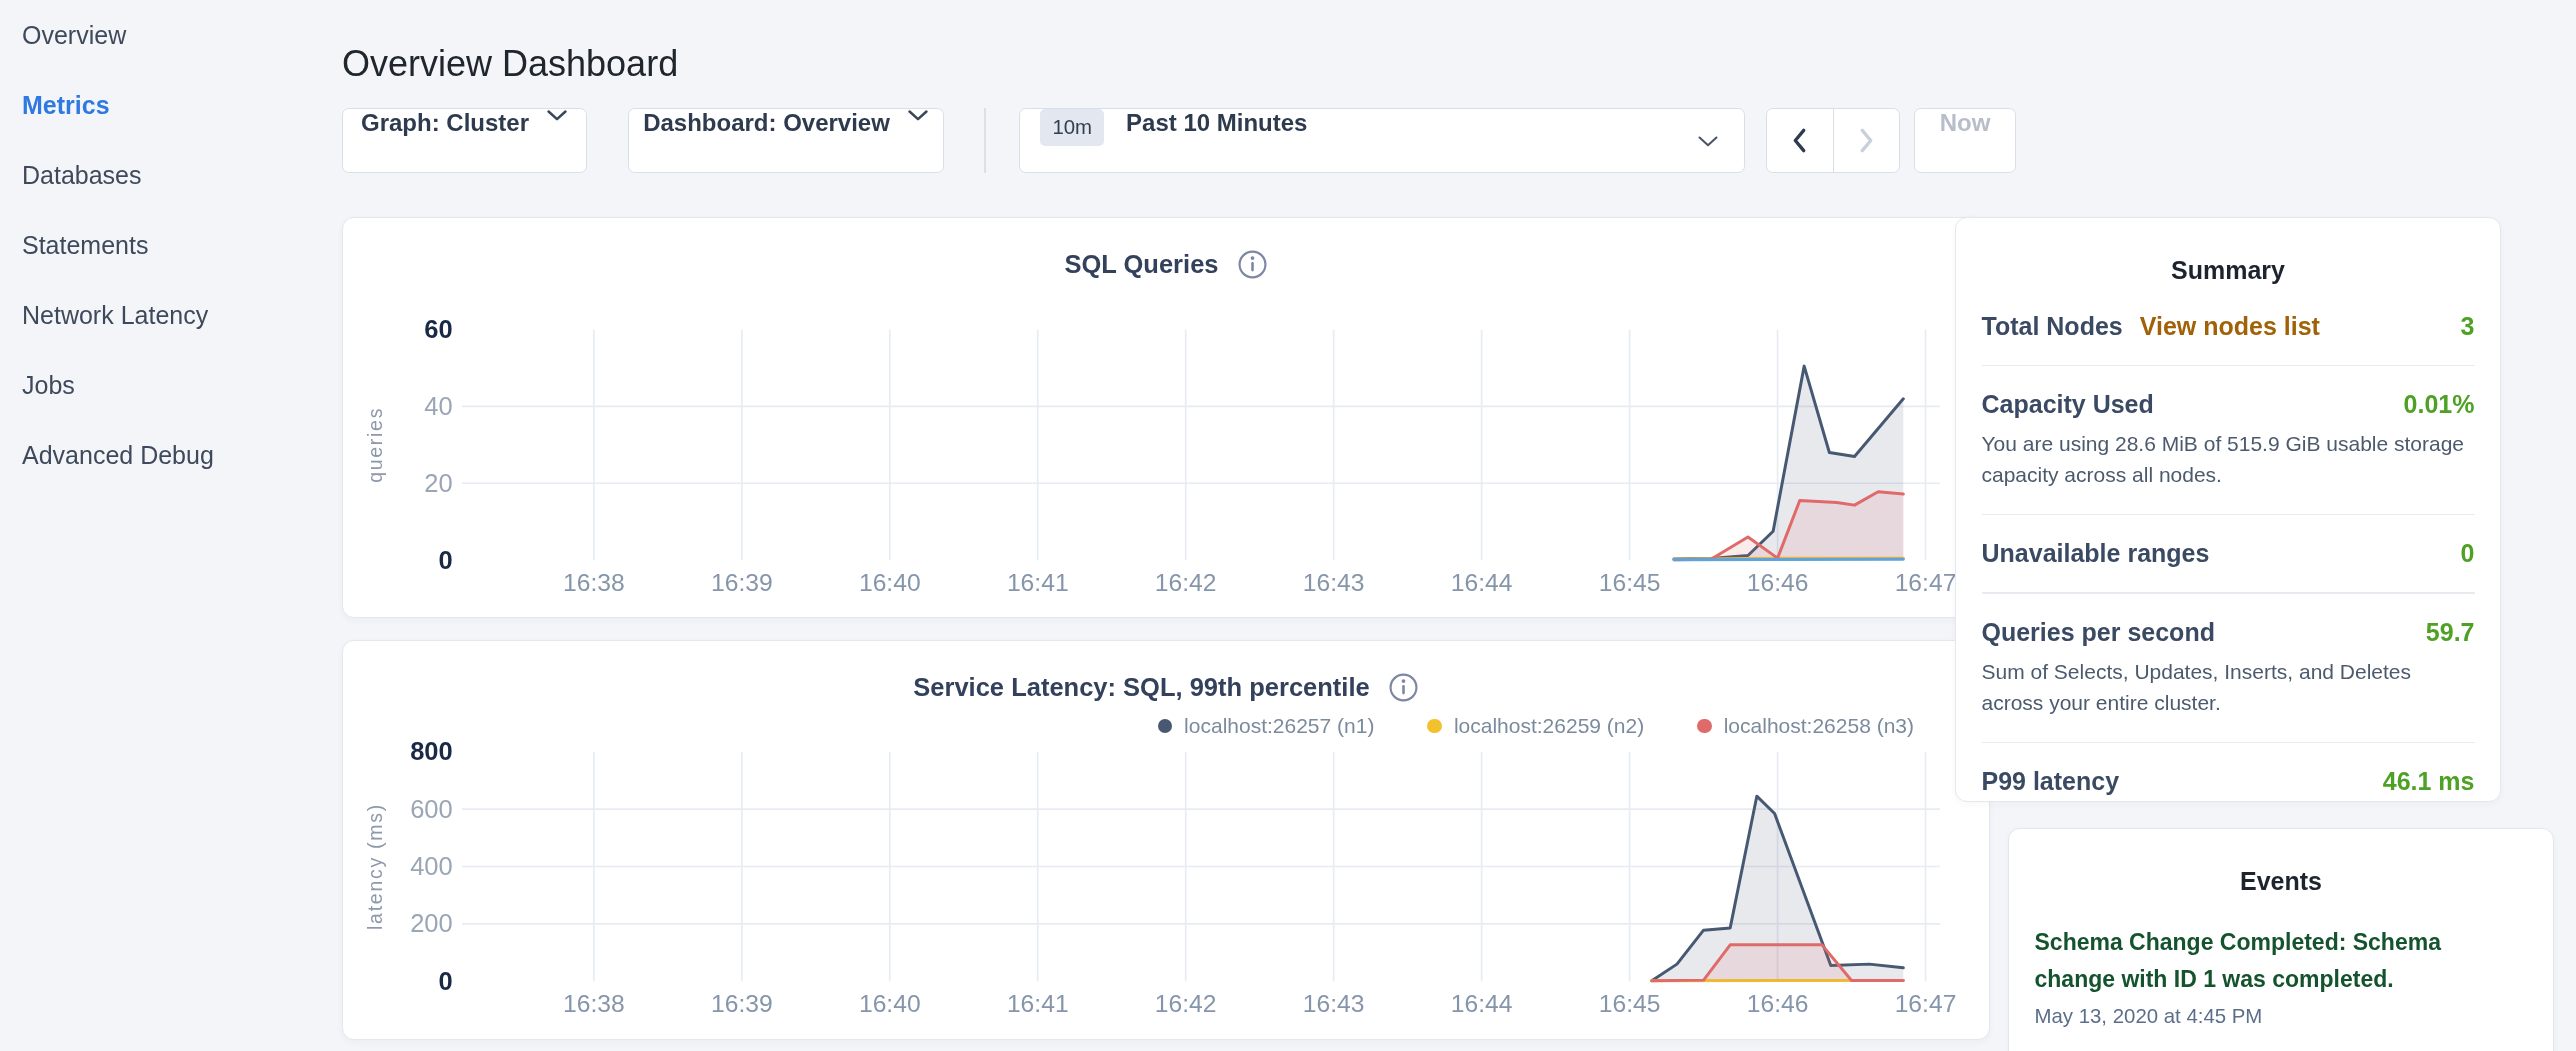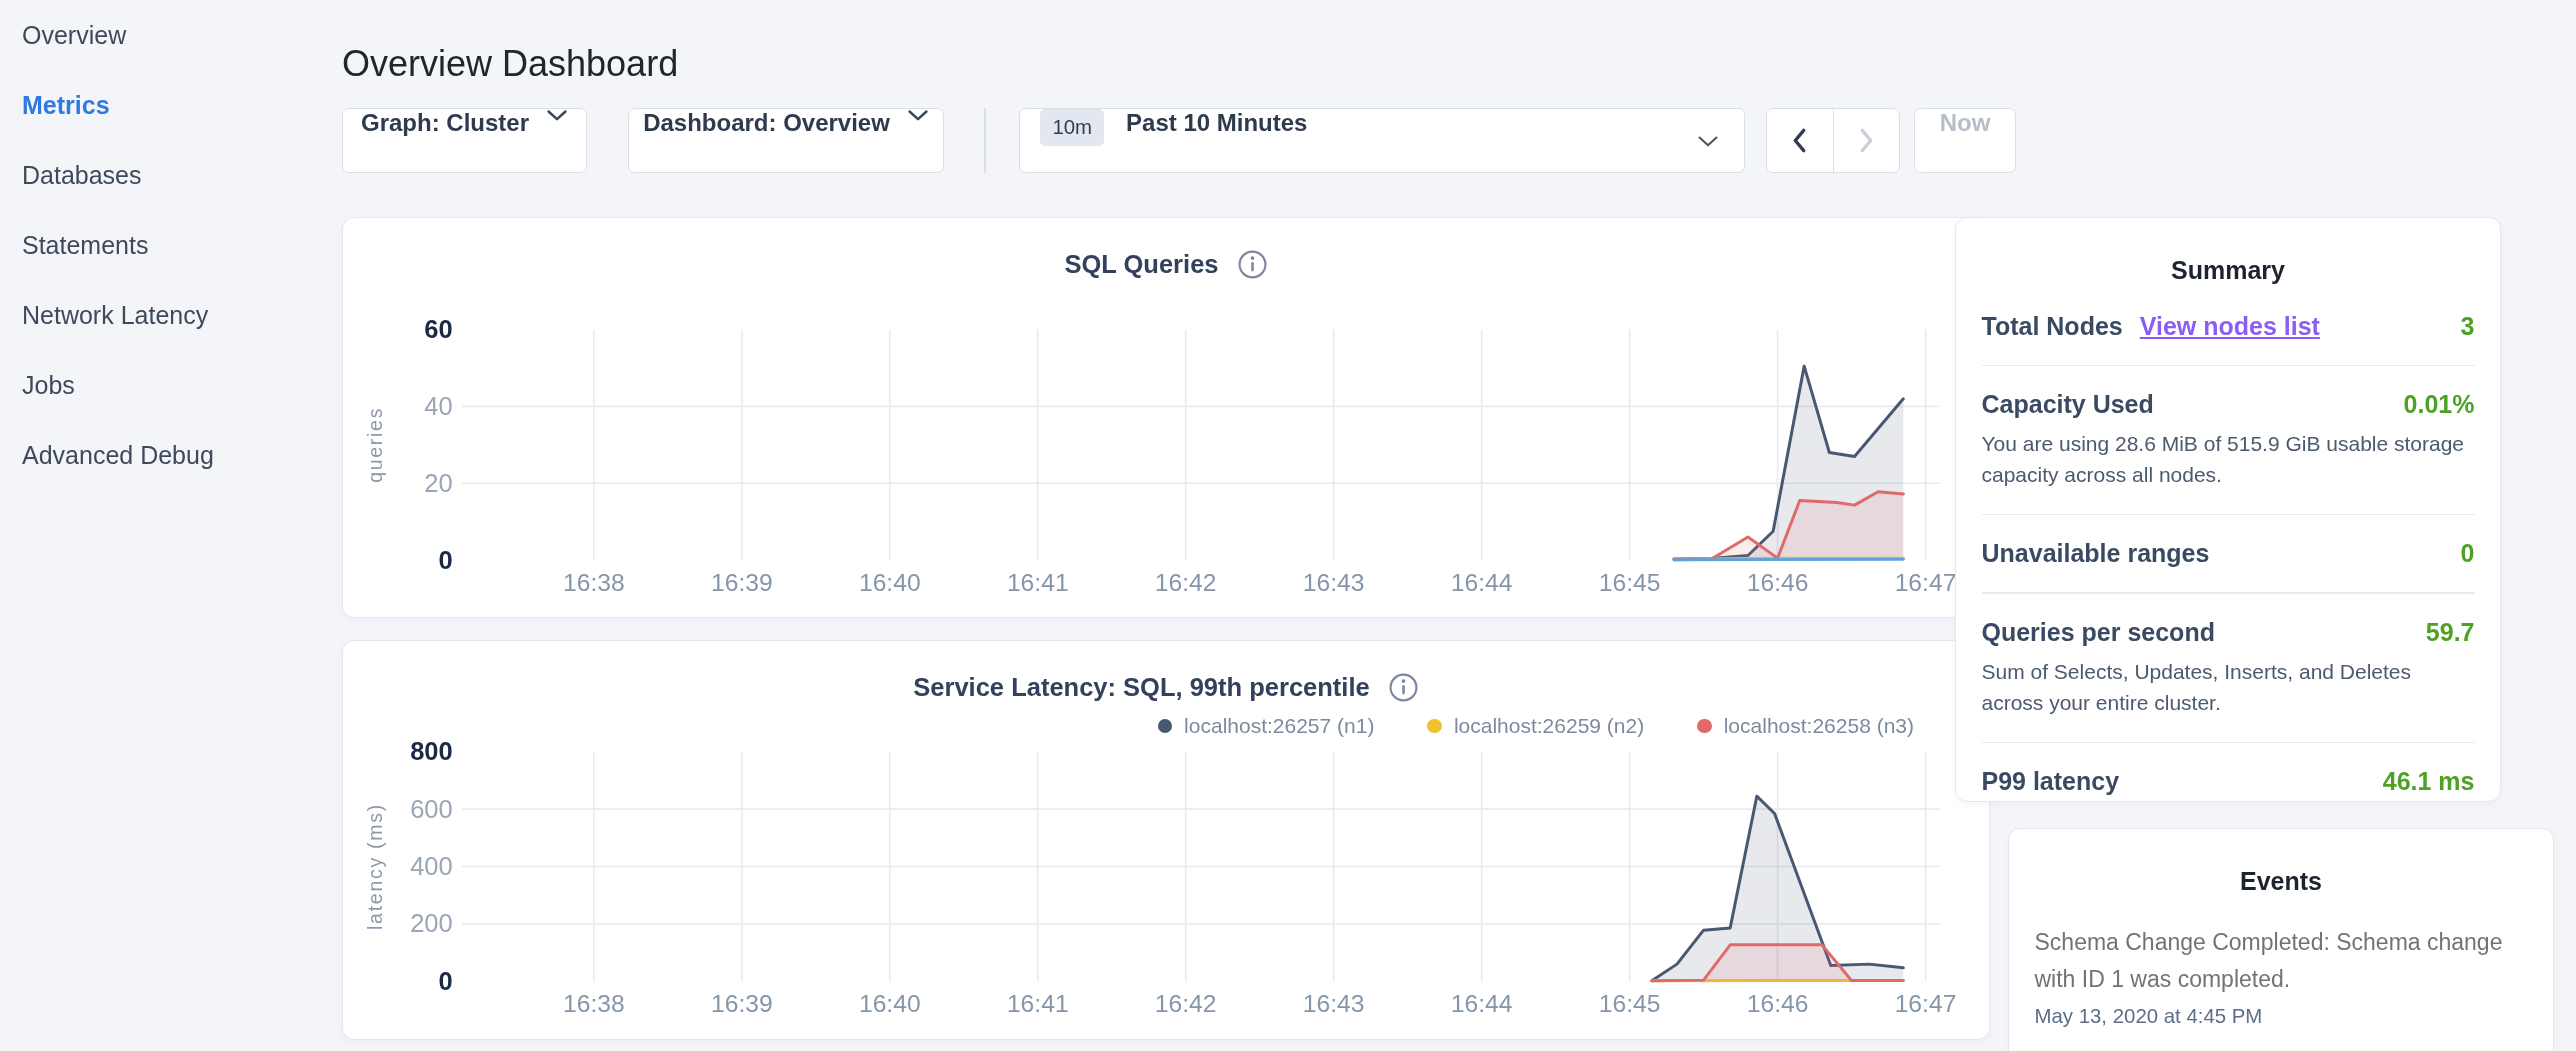--- a/index.html
+++ b/index.html
@@ -69,26 +69,26 @@
 
   
   #summary-card{left:1955px;top:217px;width:546px;height:585px;padding:0 25.5px;}
   #events-card{left:2008px;top:828px;width:546px;height:255px;padding:0 25.5px;}
   .panel-title{
     margin-top:36px;text-align:center;
     font-size:25px;font-weight:700;color:#1d242e;line-height:32px;
   }
   .srow{display:flex;align-items:baseline;margin-top:25.5px;}
   .srow-label{font-size:25px;font-weight:700;color:#3b4a63;}
-  .srow-link{font-size:25px;font-weight:700;color:#8b5cf6;margin-left:17px;cursor:pointer;text-decoration:underline;}
+  .srow-link{font-size:25px;font-weight:700;color:#a16207;margin-left:17px;cursor:pointer;}
   .srow-value{margin-left:auto;font-size:25px;font-weight:700;color:#4ea125;}
   .srow-desc{margin-top:8.5px;font-size:21px;color:#4c5a6e;line-height:31px;}
   .sdivider{height:1.7px;background:#e8eaf0;margin-top:24px;}
   .summary-body .sdivider + .srow{margin-top:24px;}
-  .event-text{margin-top:27px;font-size:23px;color:#737373;line-height:37px;}
+  .event-text{margin-top:27px;font-size:23px;color:#14532d;line-height:37px;font-weight:bold;}
   .event-time{margin-top:6.8px;font-size:20.4px;color:#5c6e89;}
 </style>
 </head>
 <body>
 
 <div id="app">
 
   <nav class="sidebar" id="sidebar">
       <div class="nav-item">Overview</div>
       <div class="nav-item active">Metrics</div>

